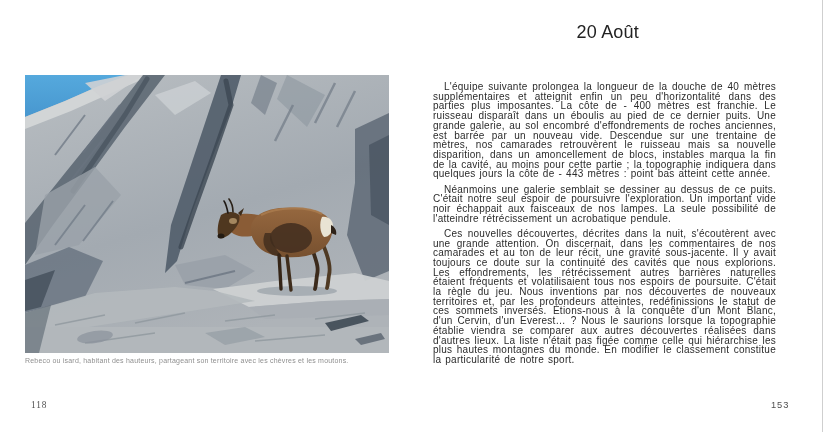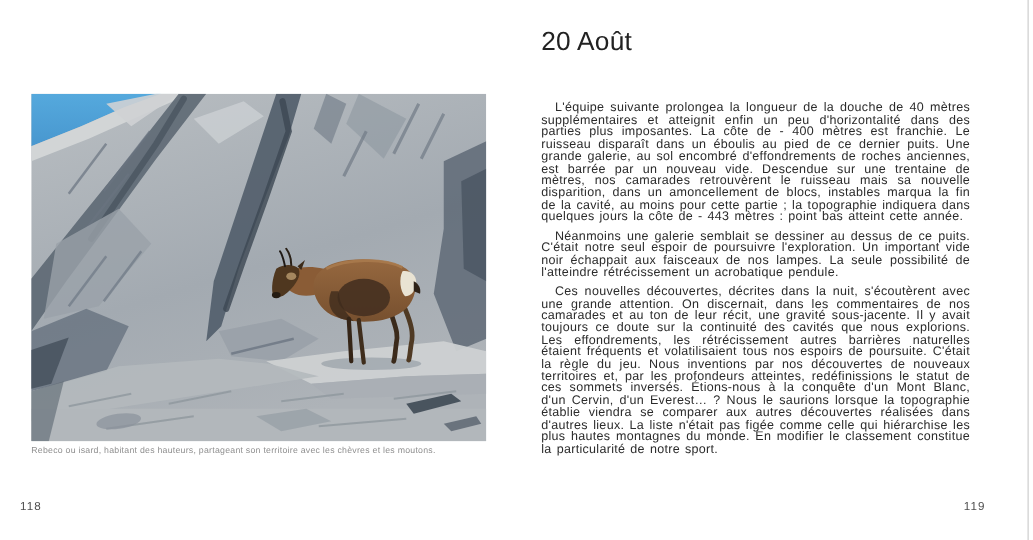--- a/index.html
+++ b/index.html
@@ -16,25 +16,25 @@
     display:block;
   }
   .caption{
     position:absolute;left:25px;top:357px;width:360px;
     font-size:7px;color:#8f8f8f;letter-spacing:.2px;
   }
   .pagenum{
     position:absolute;top:400px;
     font-size:9.3px;color:#4f4f4f;letter-spacing:.9px;
   }
-  .pn-left{left:16px;}
+  .pn-left{left:31px;font-family:Liberation Serif, serif;}
   .pn-right{left:771px;}
   .chapter-title{
     position:absolute;left:433px;top:22px;width:206px;
-    text-align:left;font-size:21px;color:#222222;letter-spacing:.2px;
+    text-align:right;font-size:18px;color:#222222;letter-spacing:.2px;
   }
   .bodytext{
     position:absolute;left:433px;top:54px;width:343px;
     text-align:justify;font-size:10px;line-height:9.7px;
     color:#2b2b2b;letter-spacing:.25px;word-spacing:1px;margin-top:28px;
   }
   .bodytext p{margin:0 0 5.5px 0;text-indent:11px;}
   .edge-right{
     position:absolute;left:822px;top:0;width:1px;height:432px;
     background:#cfcfcf;
@@ -144,17 +144,17 @@
 
   <div>
     <div class="chapter-title">20 Août</div>
 
     <div class="bodytext">
       <p>L'équipe suivante prolongea la longueur de la douche de 40 mètres supplémentaires et atteignit enfin un peu d'horizontalité dans des parties plus imposantes. La côte de - 400 mètres est franchie. Le ruisseau disparaît dans un éboulis au pied de ce dernier puits. Une grande galerie, au sol encombré d'effondrements de roches anciennes, est barrée par un nouveau vide. Descendue sur une trentaine de mètres, nos camarades retrouvèrent le ruisseau mais sa nouvelle disparition, dans un amoncellement de blocs, instables marqua la fin de la cavité, au moins pour cette partie ; la topographie indiquera dans quelques jours la côte de - 443 mètres : point bas atteint cette année.</p>
       <p>Néanmoins une galerie semblait se dessiner au dessus de ce puits. C'était notre seul espoir de poursuivre l'exploration. Un important vide noir échappait aux faisceaux de nos lampes. La seule possibilité de l'atteindre rétrécissement un acrobatique pendule.</p>
       <p>Ces nouvelles découvertes, décrites dans la nuit, s'écoutèrent avec une grande attention. On discernait, dans les commentaires de nos camarades et au ton de leur récit, une gravité sous-jacente. Il y avait toujours ce doute sur la continuité des cavités que nous explorions. Les effondrements, les rétrécissement autres barrières naturelles étaient fréquents et volatilisaient tous nos espoirs de poursuite. C'était la règle du jeu. Nous inventions par nos découvertes de nouveaux territoires et, par les profondeurs atteintes, redéfinissions le statut de ces sommets inversés. Étions-nous à la conquête d'un Mont Blanc, d'un Cervin, d'un Everest… ? Nous le saurions lorsque la topographie établie viendra se comparer aux autres découvertes réalisées dans d'autres lieux. La liste n'était pas figée comme celle qui hiérarchise les plus hautes montagnes du monde. En modifier le classement constitue la particularité de notre sport.</p>
     </div>
 
-    <div class="pagenum pn-right">119</div>
+    <div class="pagenum pn-right">153</div>
   </div>
 
   <div class="edge-right"></div>
 </div>
 
 </body></html>

